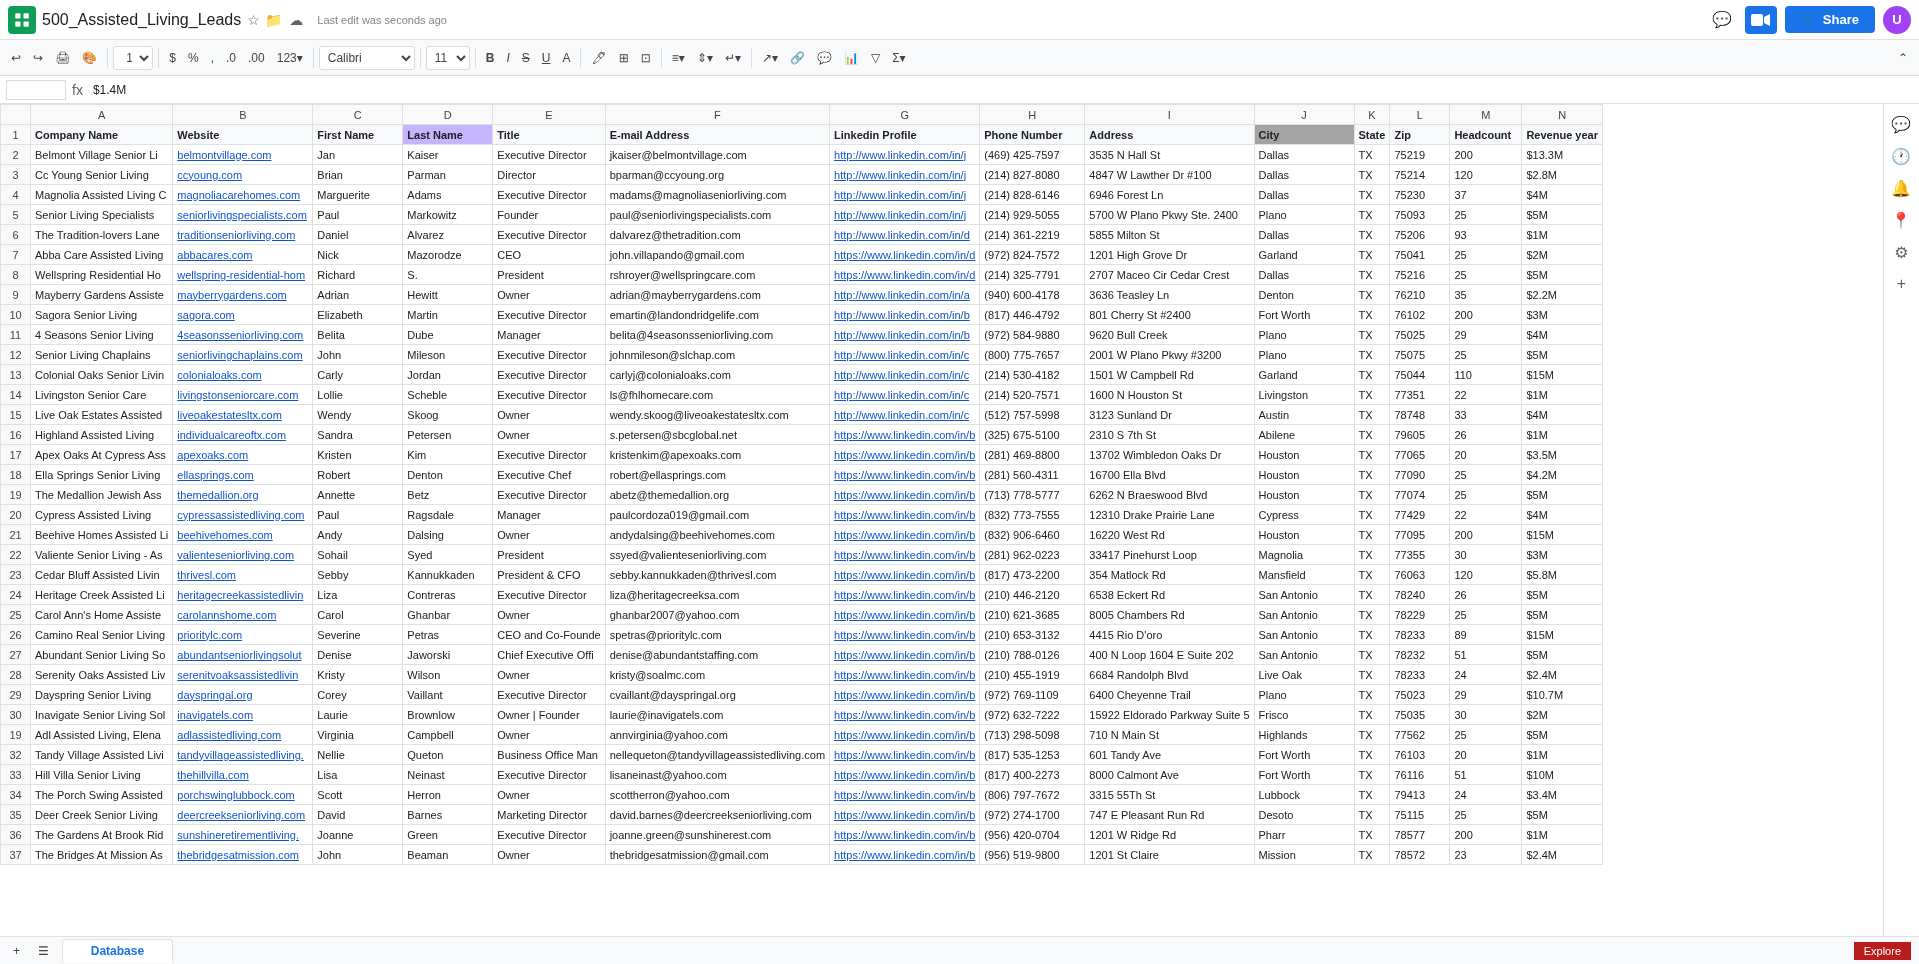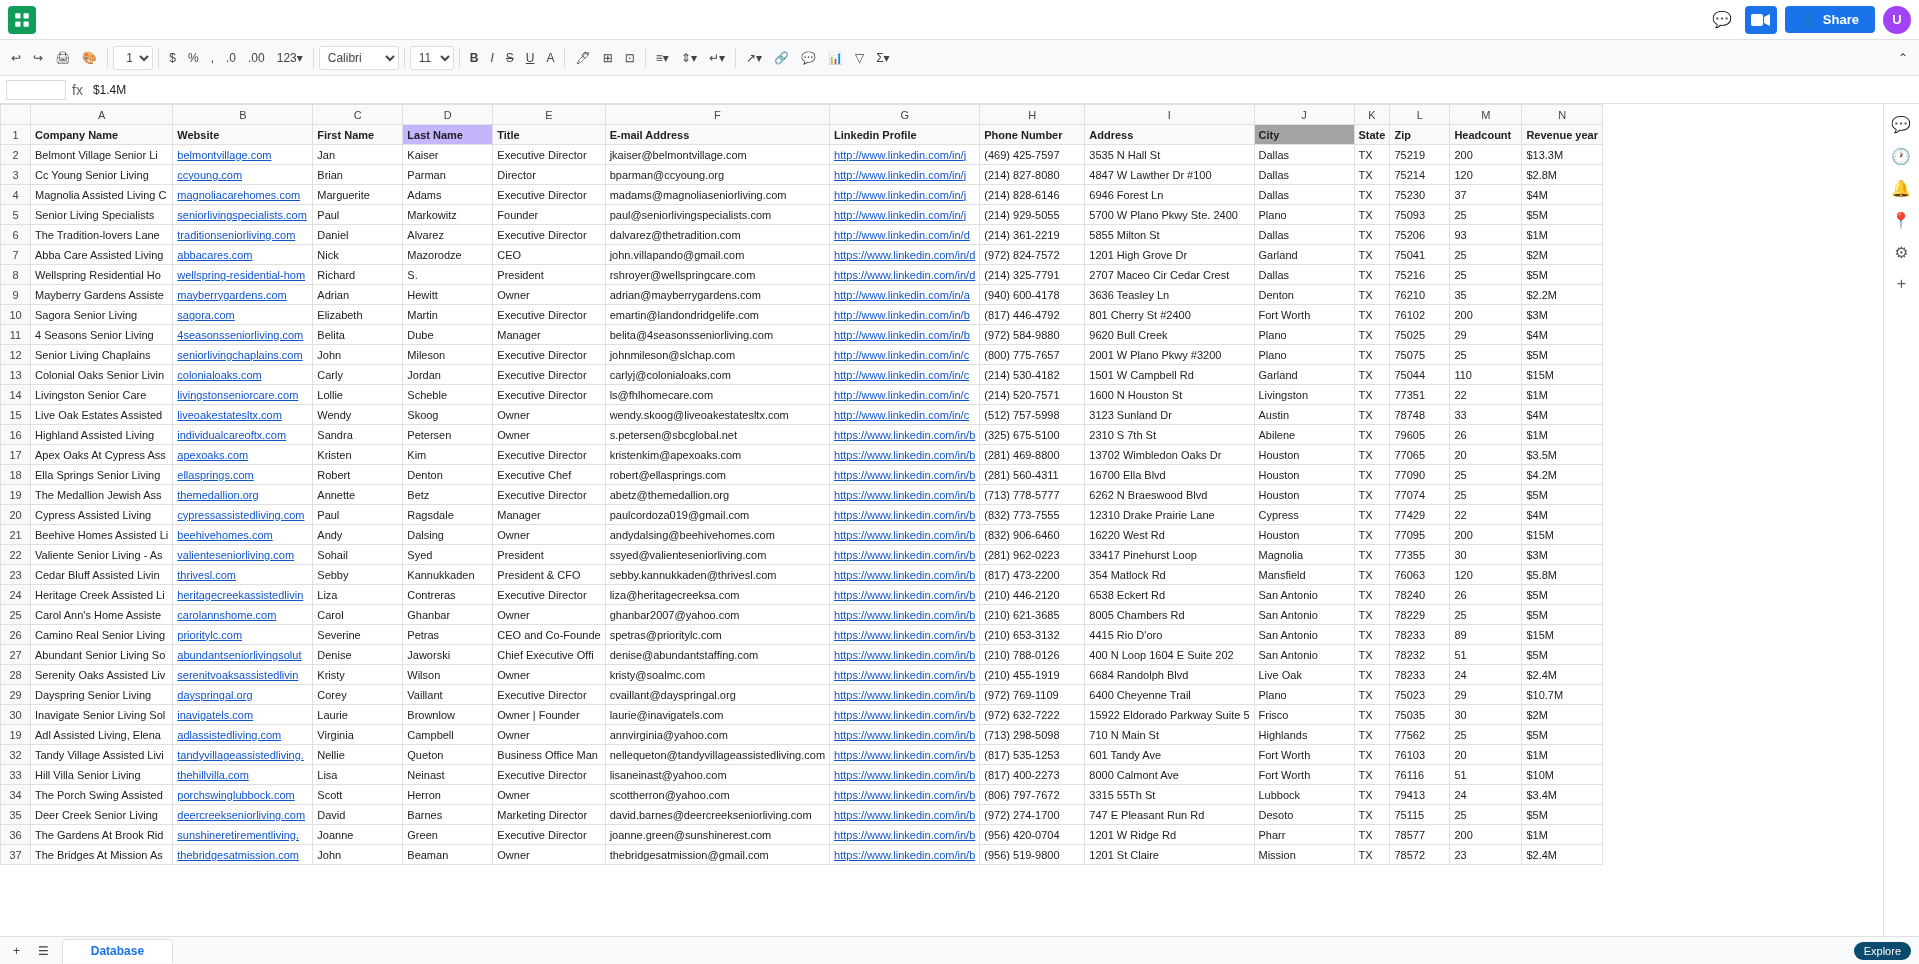--- a/index.html
+++ b/index.html
@@ -138,22 +138,22 @@
       font-size: 11px; color: #444;
     }
     .sheet-tab {
       padding: 4px 28px; border-radius: 4px 4px 0 0;
       cursor: pointer; font-size: 12px; color: #444;
       background: #fff; border: 1px solid #e0e0e0; border-bottom: none;
     }
     .sheet-tab.active { background: #fff; color: #1a73e8; border-bottom: 1px solid #fff; font-weight: 600; }
     .explore-btn {
       margin-left: auto; padding: 3px 10px;
-      background: #0c4a6e; color: white;
-      border: none; border-radius: 9px; font-size: 11px; cursor: pointer;
+      background: #b91c1c; color: white;
+      border: none; border-radius: 0; font-size: 11px; cursor: pointer;
     }
 
     
     #right-sidebar {
       width: 36px; background: #fff;
       border-left: 1px solid #e0e0e0;
       display: flex; flex-direction: column; align-items: center;
       padding: 6px 0; gap: 4px;
     }
     .sidebar-icon {
@@ -173,20 +173,27 @@
 <div id="top-bar">
   <div id="app-logo">
     <svg width="18" height="18" viewBox="0 0 24 24">
         <rect x="3" y="3" width="7" height="7" fill="white" rx="1"></rect>
         <rect x="14" y="3" width="7" height="7" fill="white" rx="1"></rect>
         <rect x="3" y="14" width="7" height="7" fill="white" rx="1"></rect>
         <rect x="14" y="14" width="7" height="7" fill="white" rx="1"></rect>
       </svg>
   </div>
   <div id="file-title-area">
+    <div id="doc-title-row">
+      <span id="doc-title">500_Assisted_Living_Leads</span>
+      <span class="title-icon">☆</span>
+      <span class="title-icon">📁</span>
+      <span class="title-icon">☁</span>
+      <span id="last-edit">Last edit was seconds ago</span>
+    </div>
   </div>
   <div id="top-right">
     <div class="icon-btn">💬</div>
     <div class="icon-btn" style="background:#1a73e8;border-radius:4px;width:32px;height:28px;">
       <svg width="20" height="14" viewBox="0 0 20 14">
           <rect width="12" height="12" x="0" y="1" rx="2" fill="white"></rect>
           <polygon points="13,4 19,1 19,13 13,10" fill="white"></polygon>
         </svg>
     </div>
     <button id="share-btn">
@@ -207,21 +214,21 @@
     <option>100%</option>
   </select>
   <div class="tb-sep"></div>
   <span class="tb-btn">$</span>
   <span class="tb-btn">%</span>
   <span class="tb-btn">,</span>
   <span class="tb-btn">.0</span>
   <span class="tb-btn">.00</span>
   <span class="tb-btn">123▾</span>
   <div class="tb-sep"></div>
-  <select class="tb-select" style="width:80px;">
+  <select class="tb-select" style="width:96px;">
     <option>Calibri</option>
   </select>
   <div class="tb-sep"></div>
   <select class="tb-select" style="width:44px;">
     <option>11</option>
   </select>
   <div class="tb-sep"></div>
   <span class="tb-btn" style="font-weight:bold;">B</span>
   <span class="tb-btn" style="font-style:italic;">I</span>
   <span class="tb-btn" style="text-decoration:line-through;">S</span>

